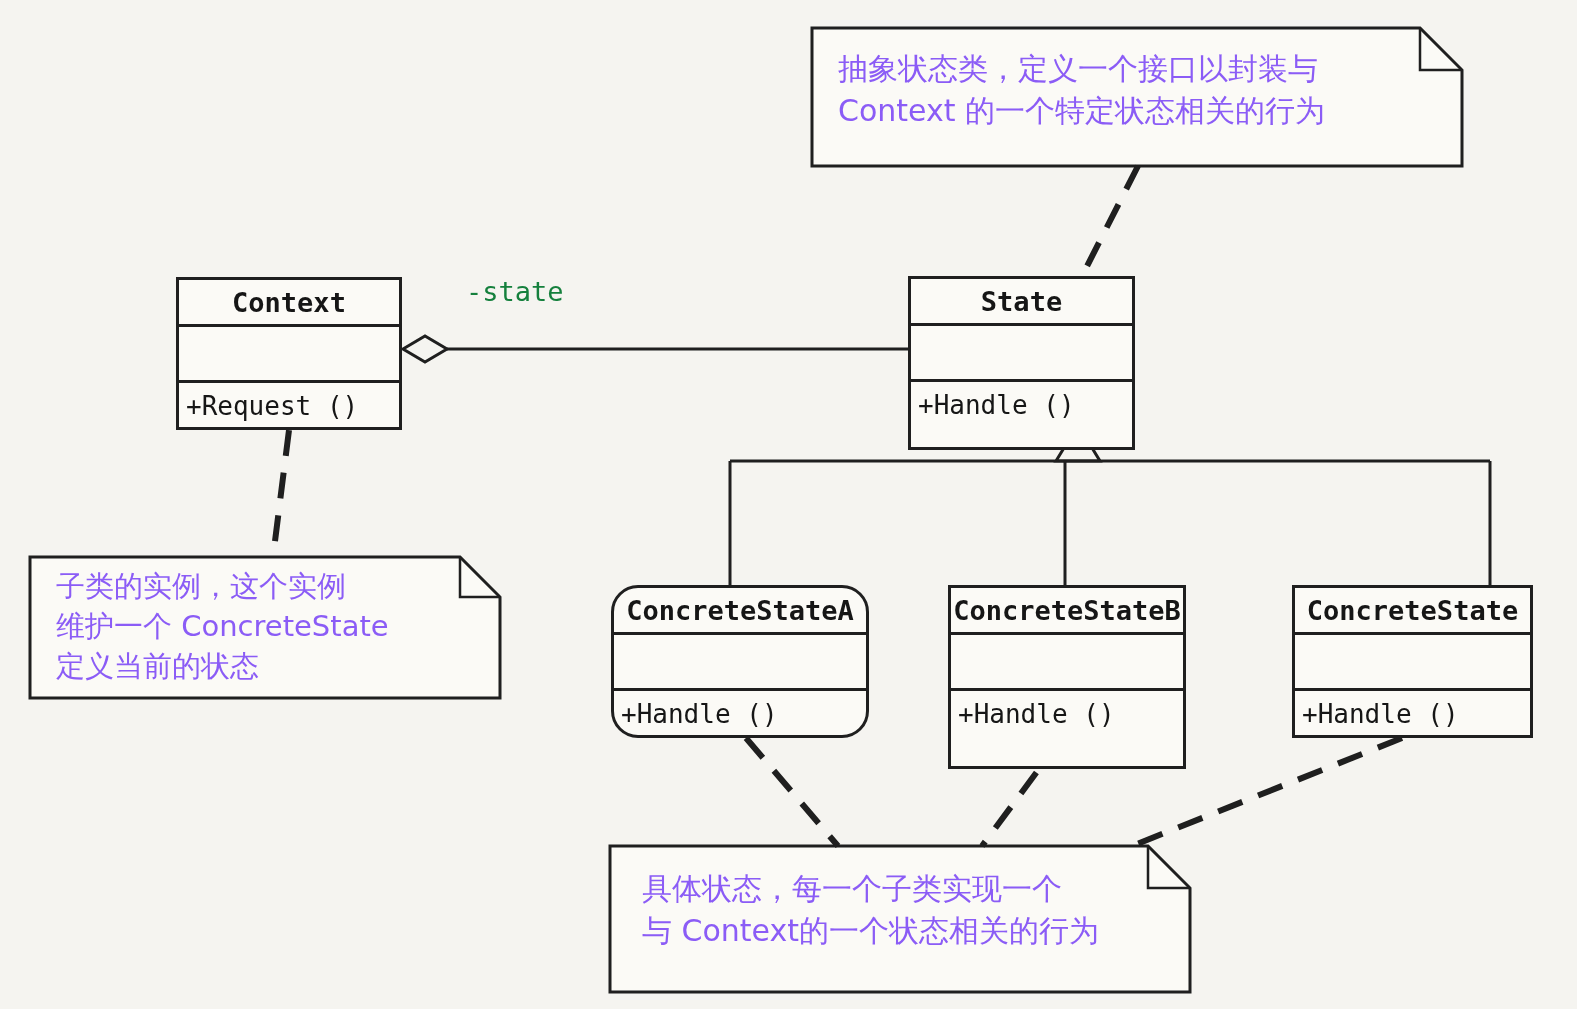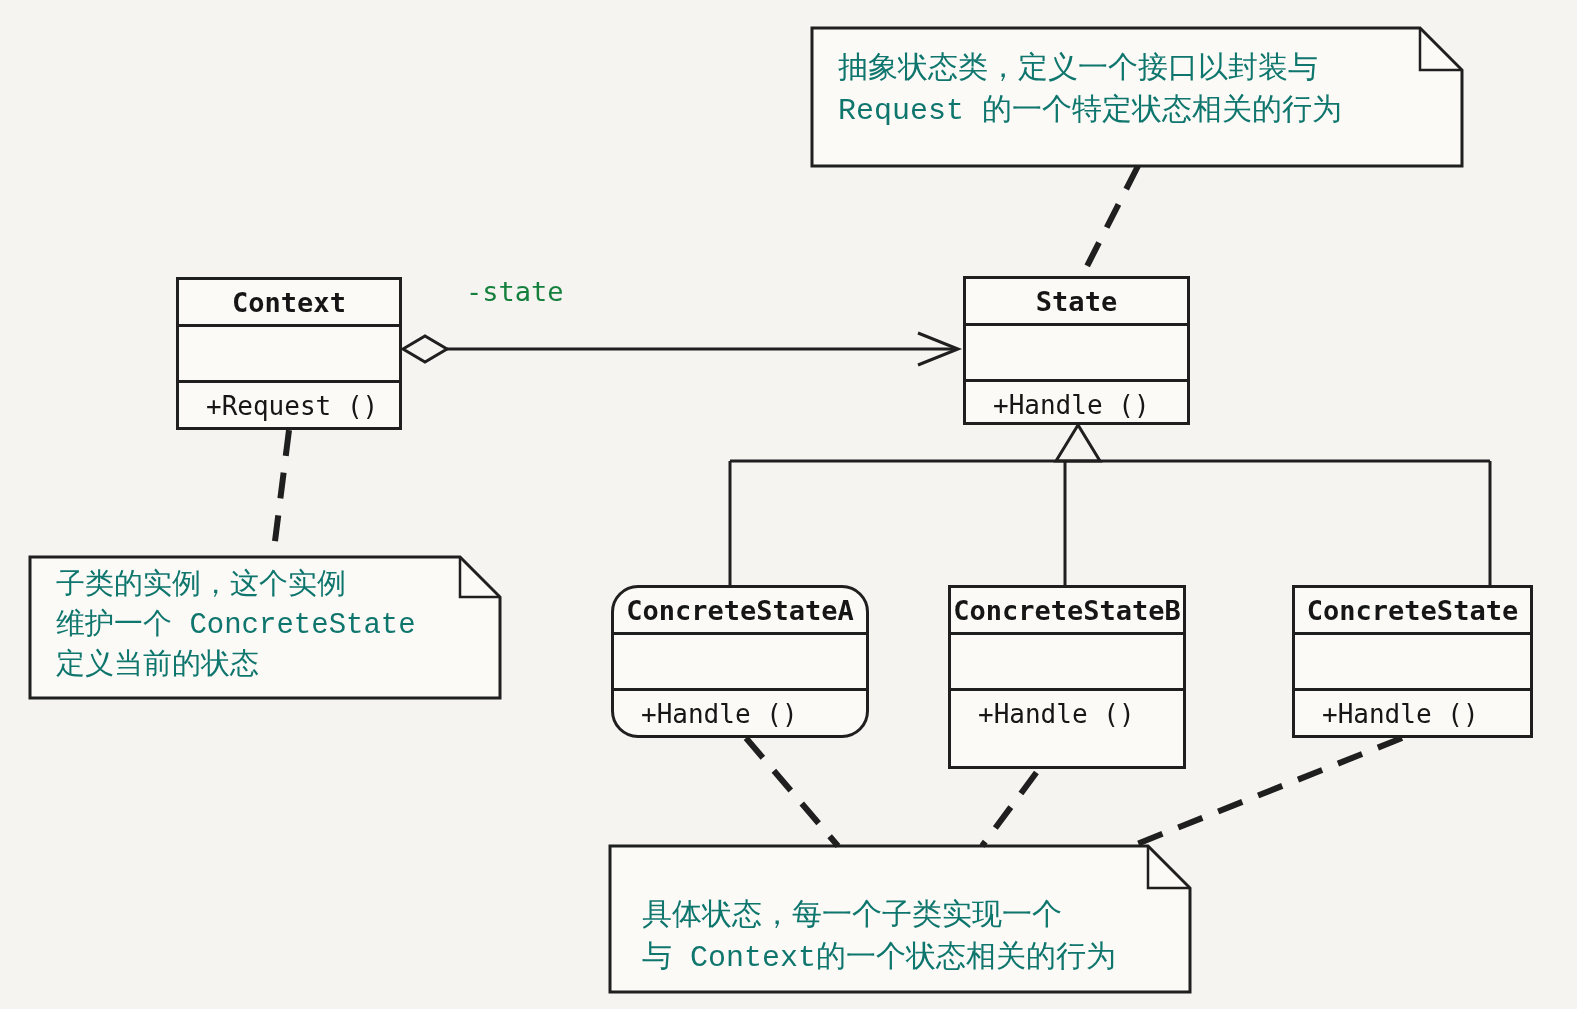--- a/index.html
+++ b/index.html
@@ -54,29 +54,27 @@
     height: 53px;
     flex: 0 0 auto;
   }
   .cmethods {
     flex: 1 1 auto;
     font-family: "DejaVu Sans Mono", monospace;
     font-size: 26px;
     color: #161616;
     padding: 8px 0 0 7px;
     white-space: nowrap;
-    margin-left: 20px;
   }
   .note-text {
     position: absolute;
     font-size: 30px;
-    color: #0f766e;
+    color: #8b5cf6;
     line-height: 42px;
     white-space: nowrap;
-    font-family: Liberation Mono, monospace;
   }
   .edge-label {
     position: absolute;
     font-family: "DejaVu Sans Mono", monospace;
     font-size: 27px;
     color: #15803d;
     white-space: nowrap;
   }
 </style>
 </head>
@@ -111,21 +109,21 @@
     <line class="solid" x1="1065" y1="461" x2="1065" y2="585"></line>
     <line class="solid" x1="1490" y1="461" x2="1490" y2="585"></line>
   </svg>
 
   <div class="uml-class" style="left:176px; top:277px; width:226px; height:153px;">
     <div class="cname">Context</div>
     <div class="cattrs"></div>
     <div class="cmethods">+Request ()</div>
   </div>
 
-  <div class="uml-class" style="left:963px; top:276px; width:227px; height:149px;">
+  <div class="uml-class" style="left:908px; top:276px; width:227px; height:174px;">
     <div class="cname">State</div>
     <div class="cattrs"></div>
     <div class="cmethods">+Handle ()</div>
   </div>
 
   <div class="uml-class" style="left:611px; top:585px; width:258px; height:153px;border-radius:27px;">
     <div class="cname">ConcreteStateA</div>
     <div class="cattrs"></div>
     <div class="cmethods">+Handle ()</div>
   </div>
@@ -139,27 +137,27 @@
   <div class="uml-class" style="left:1292px; top:585px; width:241px; height:153px;">
     <div class="cname">ConcreteState</div>
     <div class="cattrs"></div>
     <div class="cmethods">+Handle ()</div>
   </div>
 
   <div class="edge-label" style="left:466px; top:276px;">-state</div>
 
   <div class="note-text" style="left:838px; top:48px;">
     <div>抽象状态类，定义一个接口以封装与</div>
-    <div>Request 的一个特定状态相关的行为</div>
+    <div>Context 的一个特定状态相关的行为</div>
   </div>
 
   <div class="note-text" style="left:56px; top:566px; font-size:29px; line-height:40px;">
     <div>子类的实例，这个实例</div>
     <div>维护一个 ConcreteState</div>
     <div>定义当前的状态</div>
   </div>
 
-  <div class="note-text" style="left:642px; top:895px;">
+  <div class="note-text" style="left:642px; top:868px;">
     <div>具体状态，每一个子类实现一个</div>
     <div>与 Context的一个状态相关的行为</div>
   </div>
 
 </div>
 
 </body></html>

